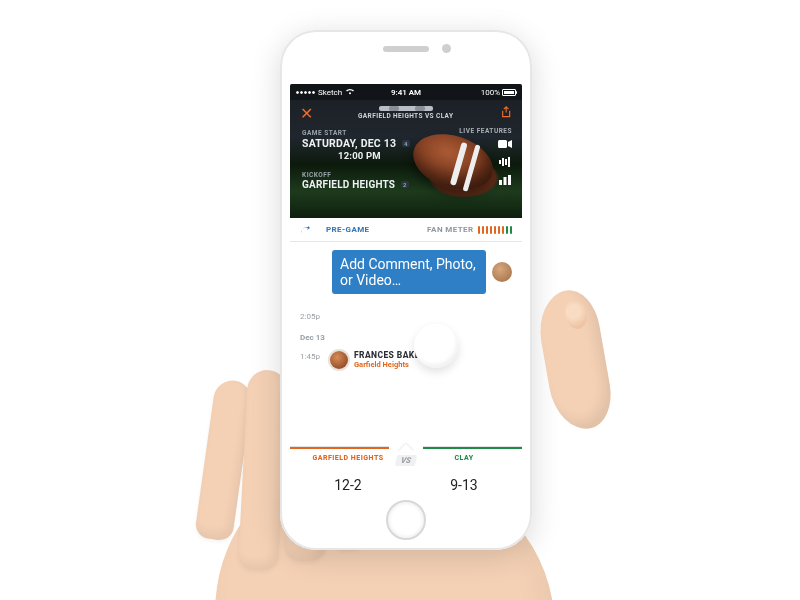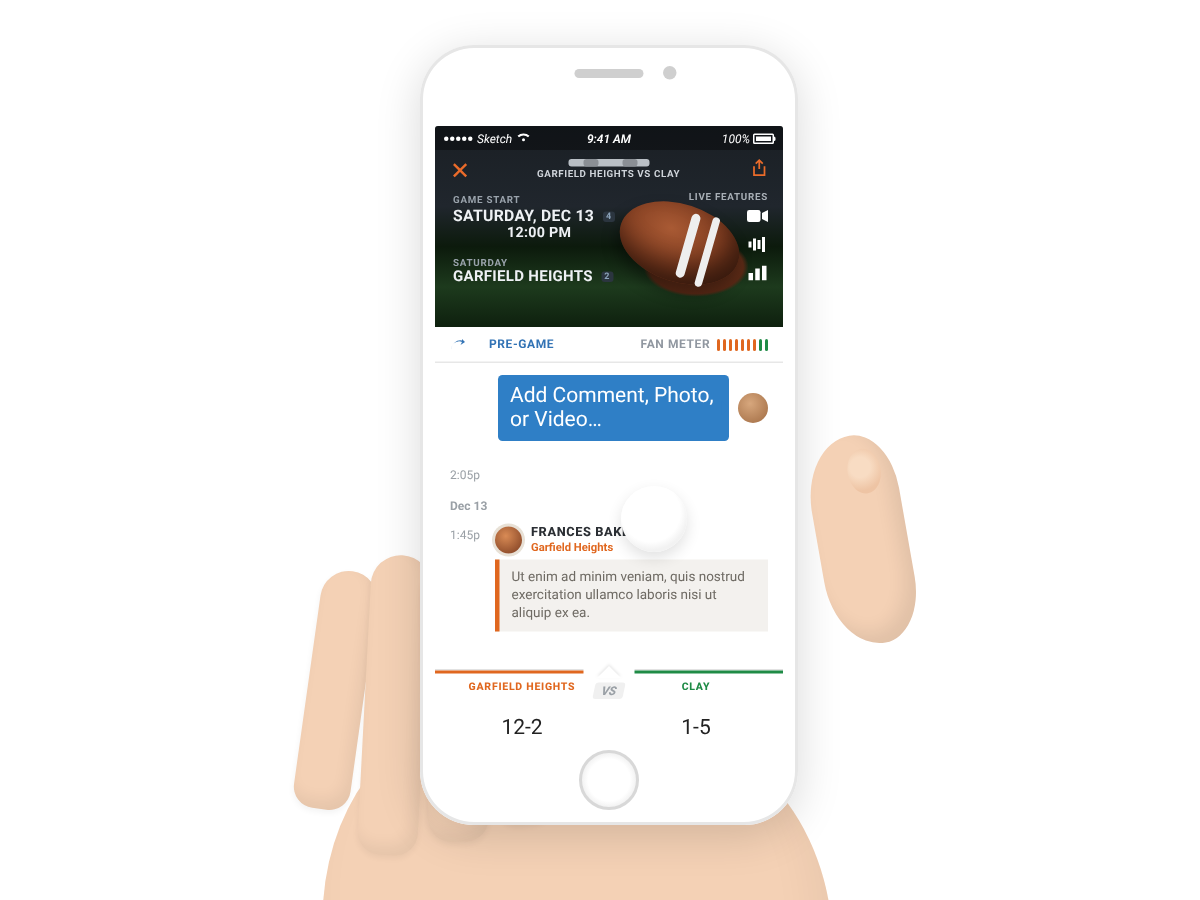--- a/index.html
+++ b/index.html
@@ -99,21 +99,20 @@
   .statusbar {
     height: 16px;
     background: rgba(0,0,0,0.35);
     color: #fff;
     font-size: 8px;
     display: flex;
     align-items: center;
     padding: 0 6px;
     position: relative;
     z-index: 3;
-    font-style: italic;
   }
   .statusbar .left { display: flex; align-items: center; gap: 3px; }
   .statusbar .dots { display: flex; gap: 1px; }
   .statusbar .dot { width: 3px; height: 3px; border: 0.5px solid #fff; border-radius: 50%; }
   .statusbar .dot.f { background: #fff; }
   .statusbar .center { position: absolute; left: 50%; transform: translateX(-50%); font-weight: 600; }
   .statusbar .right { margin-left: auto; display: flex; align-items: center; gap: 2px; }
   .battery { width: 14px; height: 7px; border: 0.7px solid #fff; border-radius: 1px; position: relative; }
   .battery::after { content:""; position:absolute; right:-2px; top:1.5px; width:1.5px; height:3px; background:#fff; border-radius:0 1px 1px 0; }
   .battery .fill { position:absolute; left:1px; top:1px; bottom:1px; right:1px; background:#fff; }
@@ -308,21 +307,21 @@
 
       <div class="hero-info">
         <div class="label">GAME START</div>
         <div class="val">
           <span>SATURDAY, DEC 13</span>
           <span class="tiny-badge">4</span>
         </div>
         <div class="val" style="font-size:9.5px;margin-left:36px;">12:00 PM</div>
 
         <div style="height:10px"></div>
-        <div class="label">SATURDAY</div>
+        <div class="label">KICKOFF</div>
         <div class="val" style="font-size:10px;">
           <span>GARFIELD HEIGHTS</span>
           <span class="tiny-badge">2</span>
         </div>
 
         <div class="live-feat">
           <div class="label">LIVE FEATURES</div>
           <div class="feat-icons">
             <span class="fi">
               <svg width="14" height="10" viewBox="0 0 14 10">
@@ -389,33 +388,32 @@
         <div class="entry">
           <div class="timecol">1:45p</div>
           <div class="entrymain">
             <div class="userrow">
               <div class="av fb"></div>
               <div>
                 <div class="uname">FRANCES BAKER</div>
                 <div class="uteam orange">Garfield Heights</div>
               </div>
             </div>
-            <div class="msg long">Ut enim ad minim veniam, quis nostrud exercitation ullamco laboris nisi ut aliquip ex ea.</div>
           </div>
         </div>
       </div>
 
     <div class="scorebar">
       <div class="side gh">
         <div class="teamname gh">GARFIELD HEIGHTS</div>
         <div class="record">12-2</div>
       </div>
       <div class="side cl">
         <div class="teamname cl">CLAY</div>
-        <div class="record">1-5</div>
+        <div class="record">9-13</div>
       </div>
       <div class="vswrap">
         <div class="chev"></div>
         <div class="vs">VS</div>
       </div>
     </div>
 
   </div>
 
   <div class="home-btn"></div>

